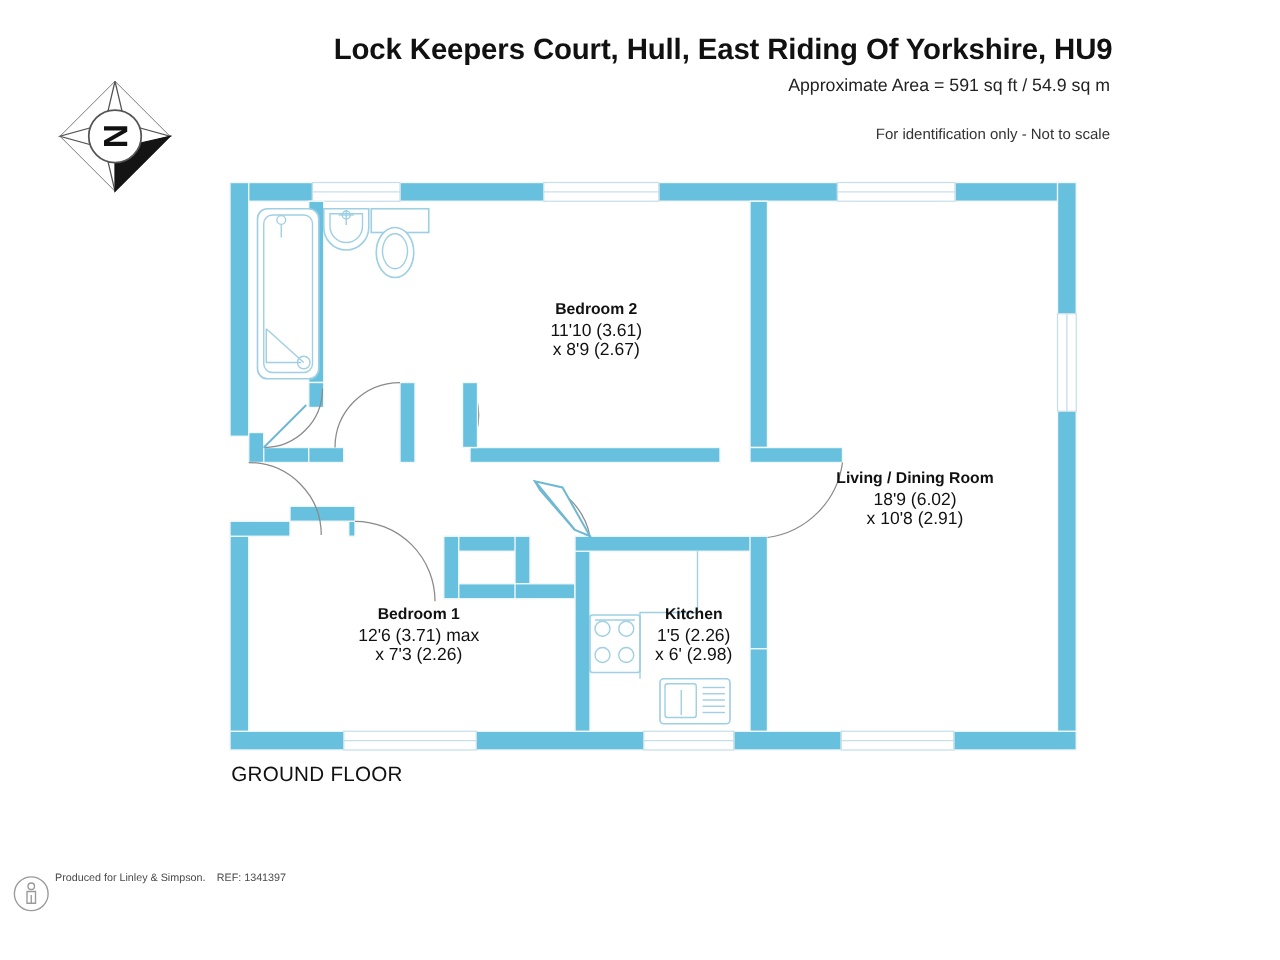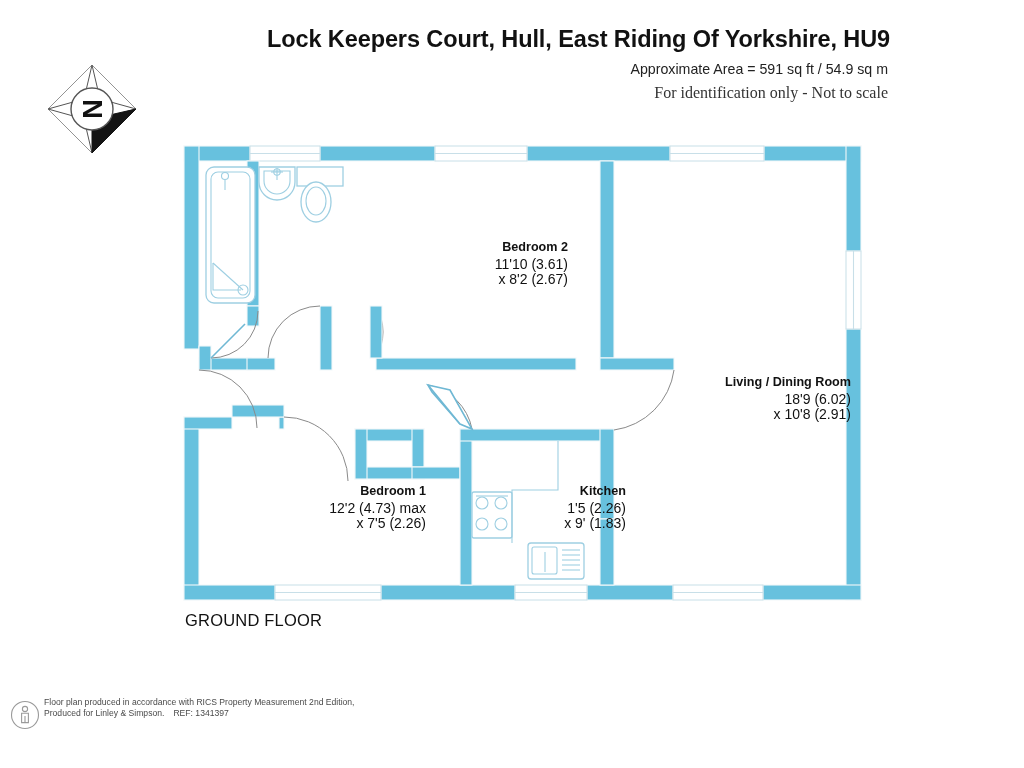--- a/index.html
+++ b/index.html
@@ -38,25 +38,24 @@
     right: 12px;
     top: 61px;
     font-size: 14.2px;
     color: #222;
     white-space: nowrap;
     text-align: right;
   }
   #disclaimer {
     position: absolute;
     right: 12px;
-    top: 84px;
-    font-size: 16px;
+    top: 100px;
+    font-size: 12px;
     color: #333;
     white-space: nowrap;
-    font-family: Liberation Serif, serif;
   }
 
   
   #compass {
     position: absolute;
     left: 44px;
     top: 63px;
     width: 96px;
     height: 92px;
   }
@@ -76,40 +75,40 @@
     top: 611px;
     font-size: 16.5px;
     font-weight: normal;
     letter-spacing: 0.2px;
     color: #111;
   }
 
   
   .room-label {
     position: absolute;
-    text-align: right;
+    text-align: center;
     line-height: 15.5px;
     color: #111;
     white-space: nowrap;
   }
   .room-label .rname {
     display: block;
     font-size: 12.6px;
     font-weight: bold;
     margin-bottom: 1px;
   }
   .room-label .rdim {
     display: block;
     font-size: 14px;
   }
 
   #label-bed2  { left: 386px; top: 240px; width: 182px; }
   #label-bed1  { left: 244px; top: 484px; width: 182px; }
   #label-kit   { left: 484px; top: 484px; width: 142px; }
-  #label-liv   { left: 669px; top: 375px; width: 182px; }
+  #label-liv   { left: 641px; top: 375px; width: 182px; }
 
   
   #footer {
     position: absolute;
     left: 10px;
     top: 697px;
     width: 520px;
     height: 50px;
   }
   #footer-icon {
@@ -363,49 +362,48 @@
   <g>
     <polyline class="fixthin" points="558,441 558,490 512,490 512,543"></polyline>
   </g>
 
 </svg>
 </div>
 
 <div class="room-label" id="label-bed2">
   <span class="rname">Bedroom 2</span>
   <span class="rdim">11'10 (3.61)</span>
-  <span class="rdim">x 8'2 (2.67)</span>
+  <span class="rdim">x 8'9 (2.67)</span>
 </div>
 
 <div class="room-label" id="label-bed1">
   <span class="rname">Bedroom 1</span>
-  <span class="rdim">12'2 (4.73) max</span>
-  <span class="rdim">x 7'5 (2.26)</span>
+  <span class="rdim">12'6 (3.71) max</span>
+  <span class="rdim">x 7'3 (2.26)</span>
 </div>
 
 <div class="room-label" id="label-kit">
   <span class="rname">Kitchen</span>
   <span class="rdim">1'5 (2.26)</span>
-  <span class="rdim">x 9' (1.83)</span>
+  <span class="rdim">x 6' (2.98)</span>
 </div>
 
 <div class="room-label" id="label-liv">
   <span class="rname">Living / Dining Room</span>
   <span class="rdim">18'9 (6.02)</span>
   <span class="rdim">x 10'8 (2.91)</span>
 </div>
 
 <div id="floor-label">GROUND FLOOR</div>
 
 <div id="footer">
   <div id="footer-icon">
     <svg width="30" height="30" viewBox="0 0 30 30">
       <circle cx="15" cy="15" r="13.5" fill="none" stroke="#9a9a9a" stroke-width="1.1"></circle>
       <circle cx="15" cy="9" r="2.6" fill="none" stroke="#9a9a9a" stroke-width="1.1"></circle>
       <path d="M 11.6 13.2 L 18.4 13.2 L 18.4 22.6 L 11.6 22.6 Z" fill="none" stroke="#9a9a9a" stroke-width="1.1"></path>
       <line x1="15" y1="16" x2="15" y2="22.6" stroke="#9a9a9a" stroke-width="1.1"></line>
     </svg>
   </div>
   <div id="footer-text">
-    <span class="fline">Floor plan produced in accordance with RICS Property Measurement 2nd Edition,</span>
     <span class="fline"><span>Produced for Linley &amp; Simpson.</span><span class="sp"></span><span>REF: 1341397</span></span>
   </div>
 </div>
 
 </body></html>

